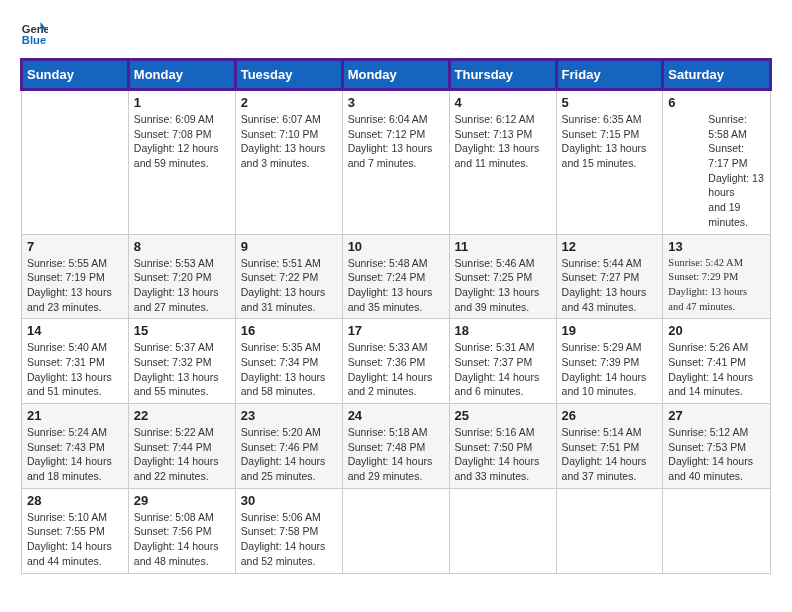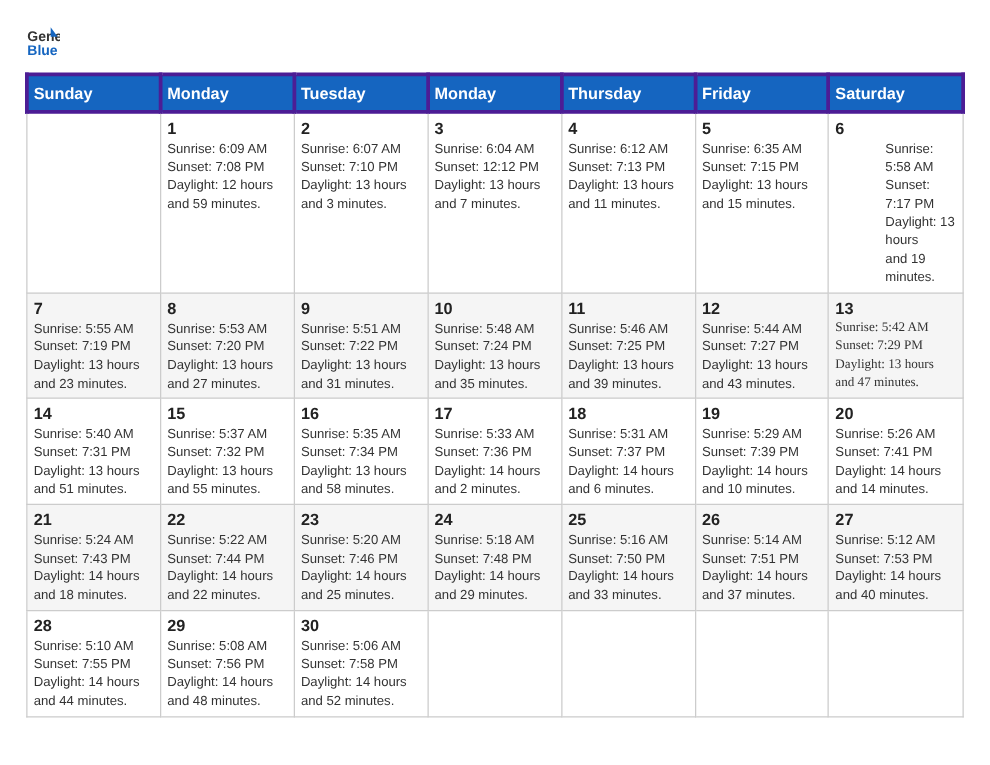--- a/index.html
+++ b/index.html
@@ -139,21 +139,21 @@
         <td>
           <span class="day-number">2</span>
           <div class="day-info" style="white-space: pre-line;">Sunrise: 6:07 AM
 Sunset: 7:10 PM
 Daylight: 13 hours
 and 3 minutes.</div>
         </td>
         <td>
           <span class="day-number">3</span>
           <div class="day-info" style="white-space: pre-line;">Sunrise: 6:04 AM
-Sunset: 12:12 PM
+Sunset: 7:12 PM
 Daylight: 13 hours
 and 7 minutes.</div>
         </td>
         <td>
           <span class="day-number">4</span>
           <div class="day-info" style="white-space: pre-line;">Sunrise: 6:12 AM
 Sunset: 7:13 PM
 Daylight: 13 hours
 and 11 minutes.</div>
         </td>

